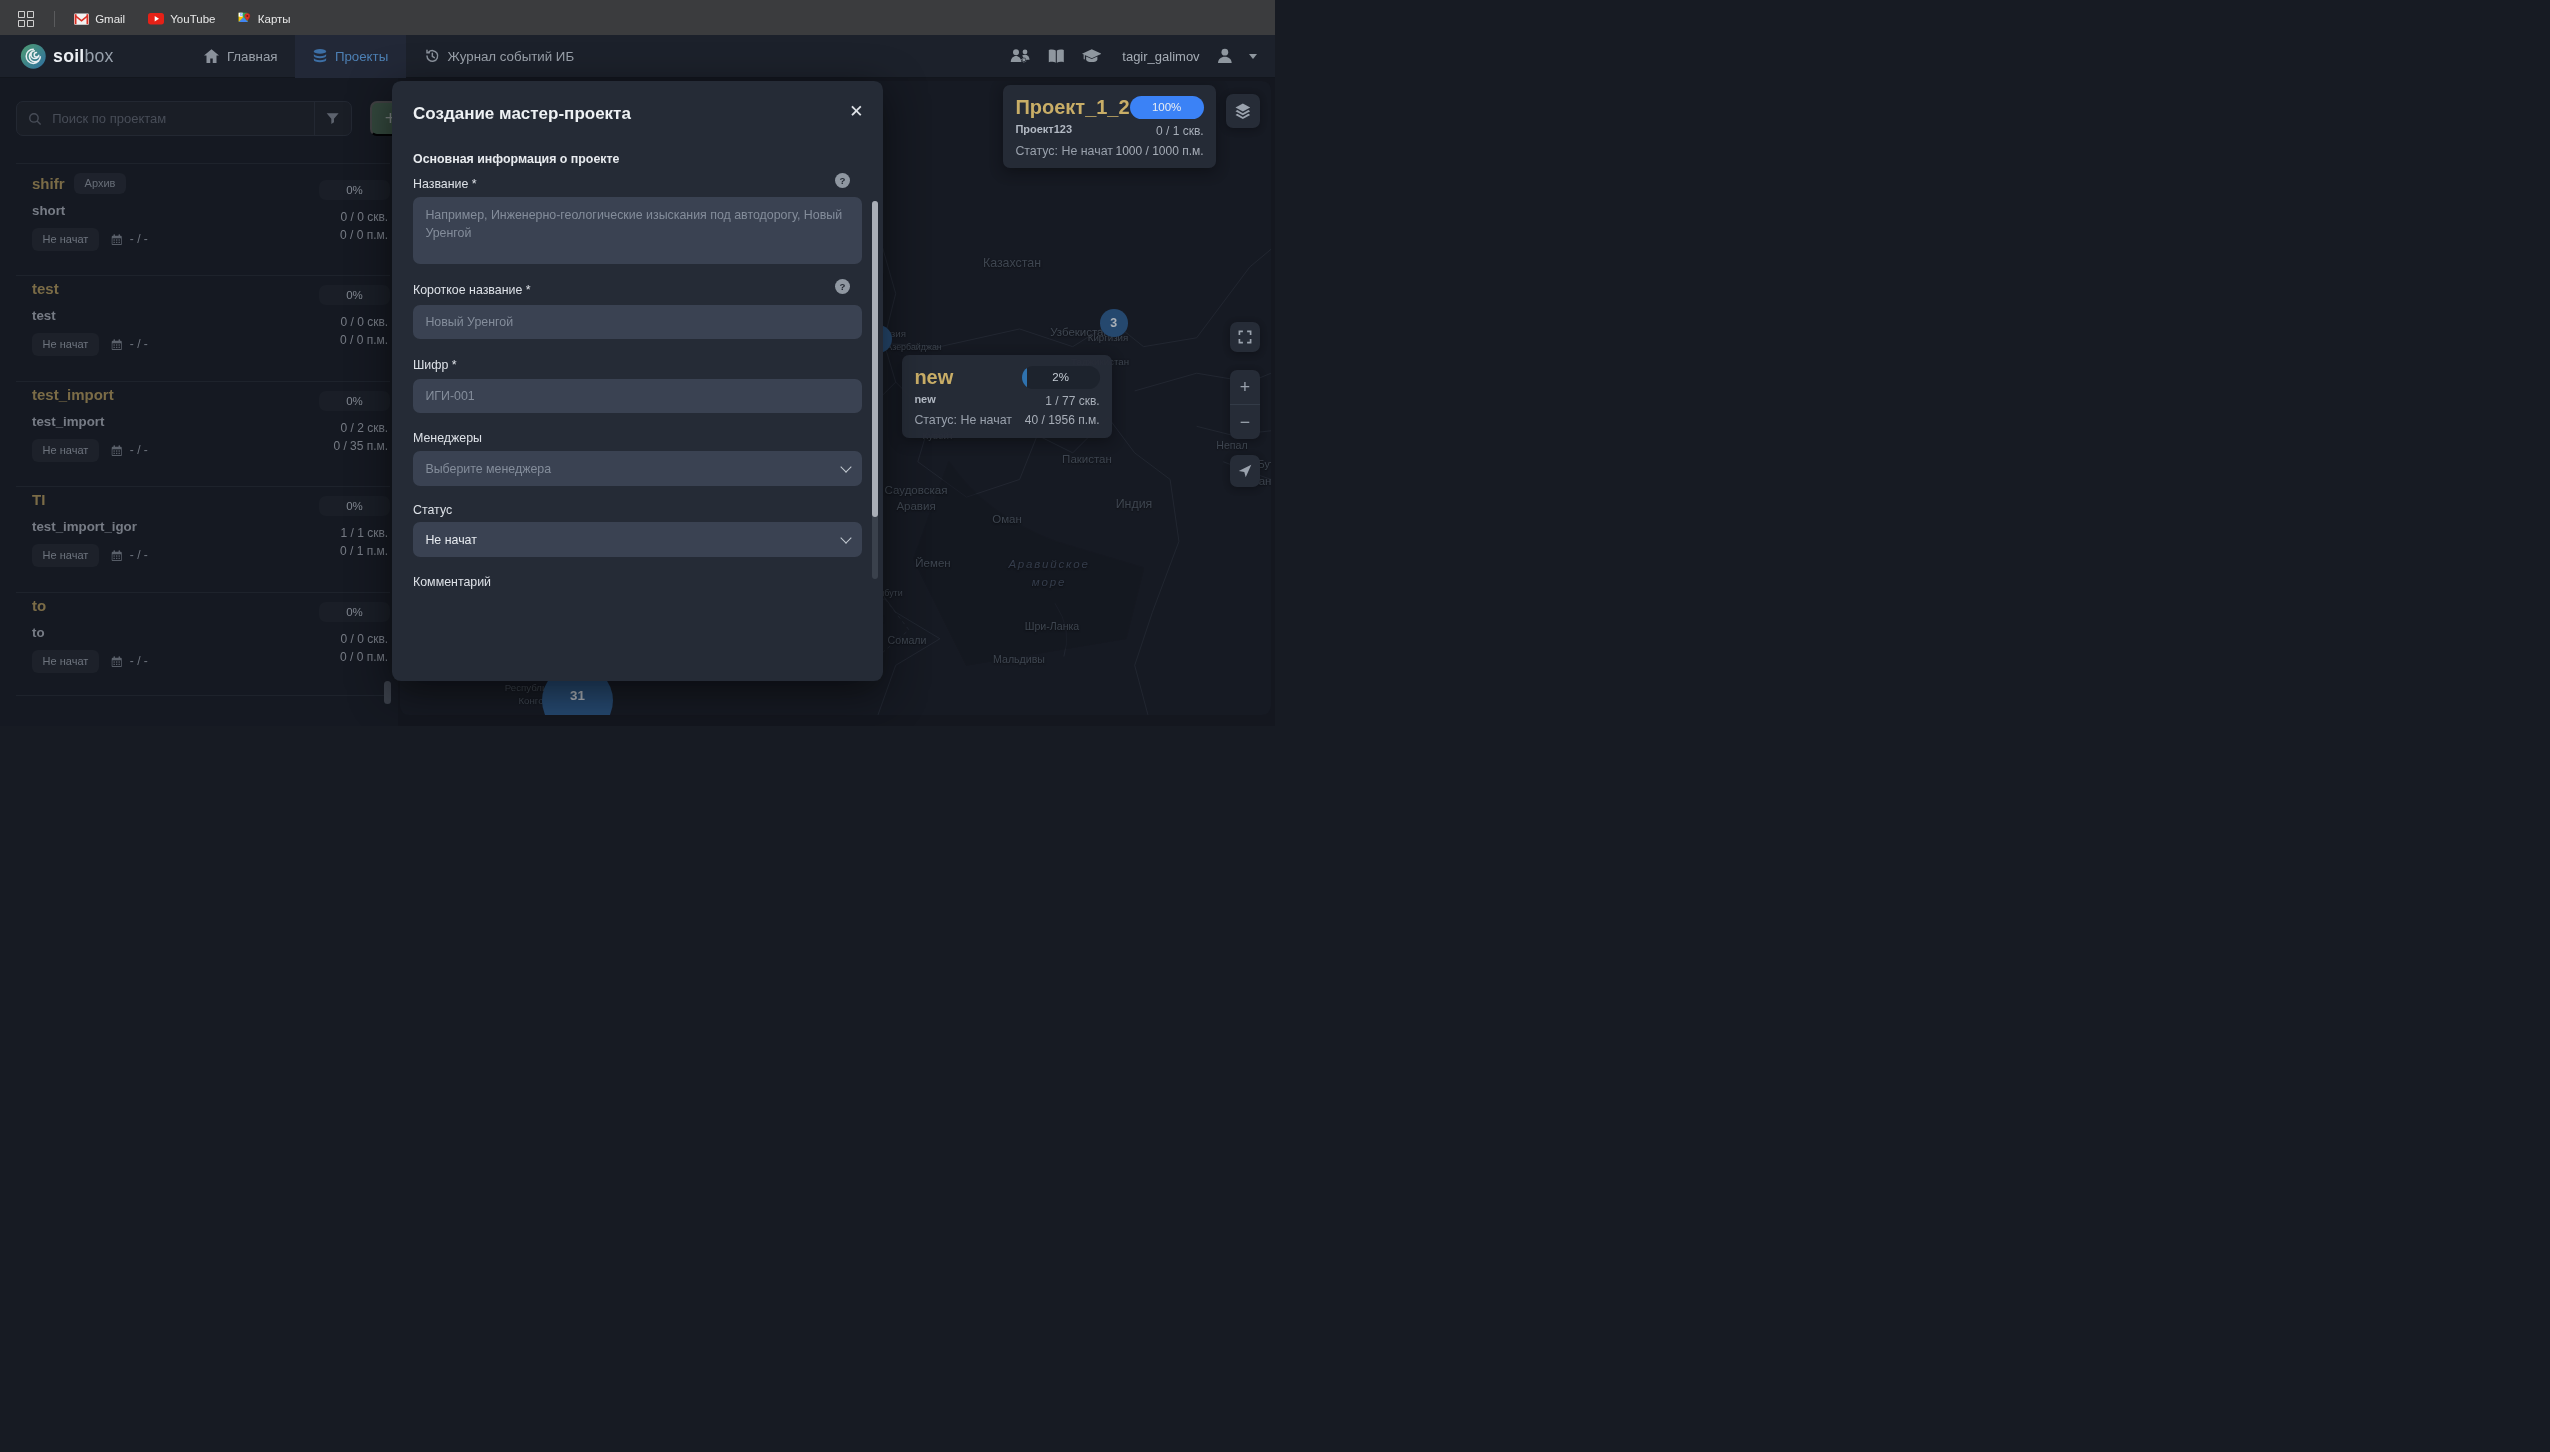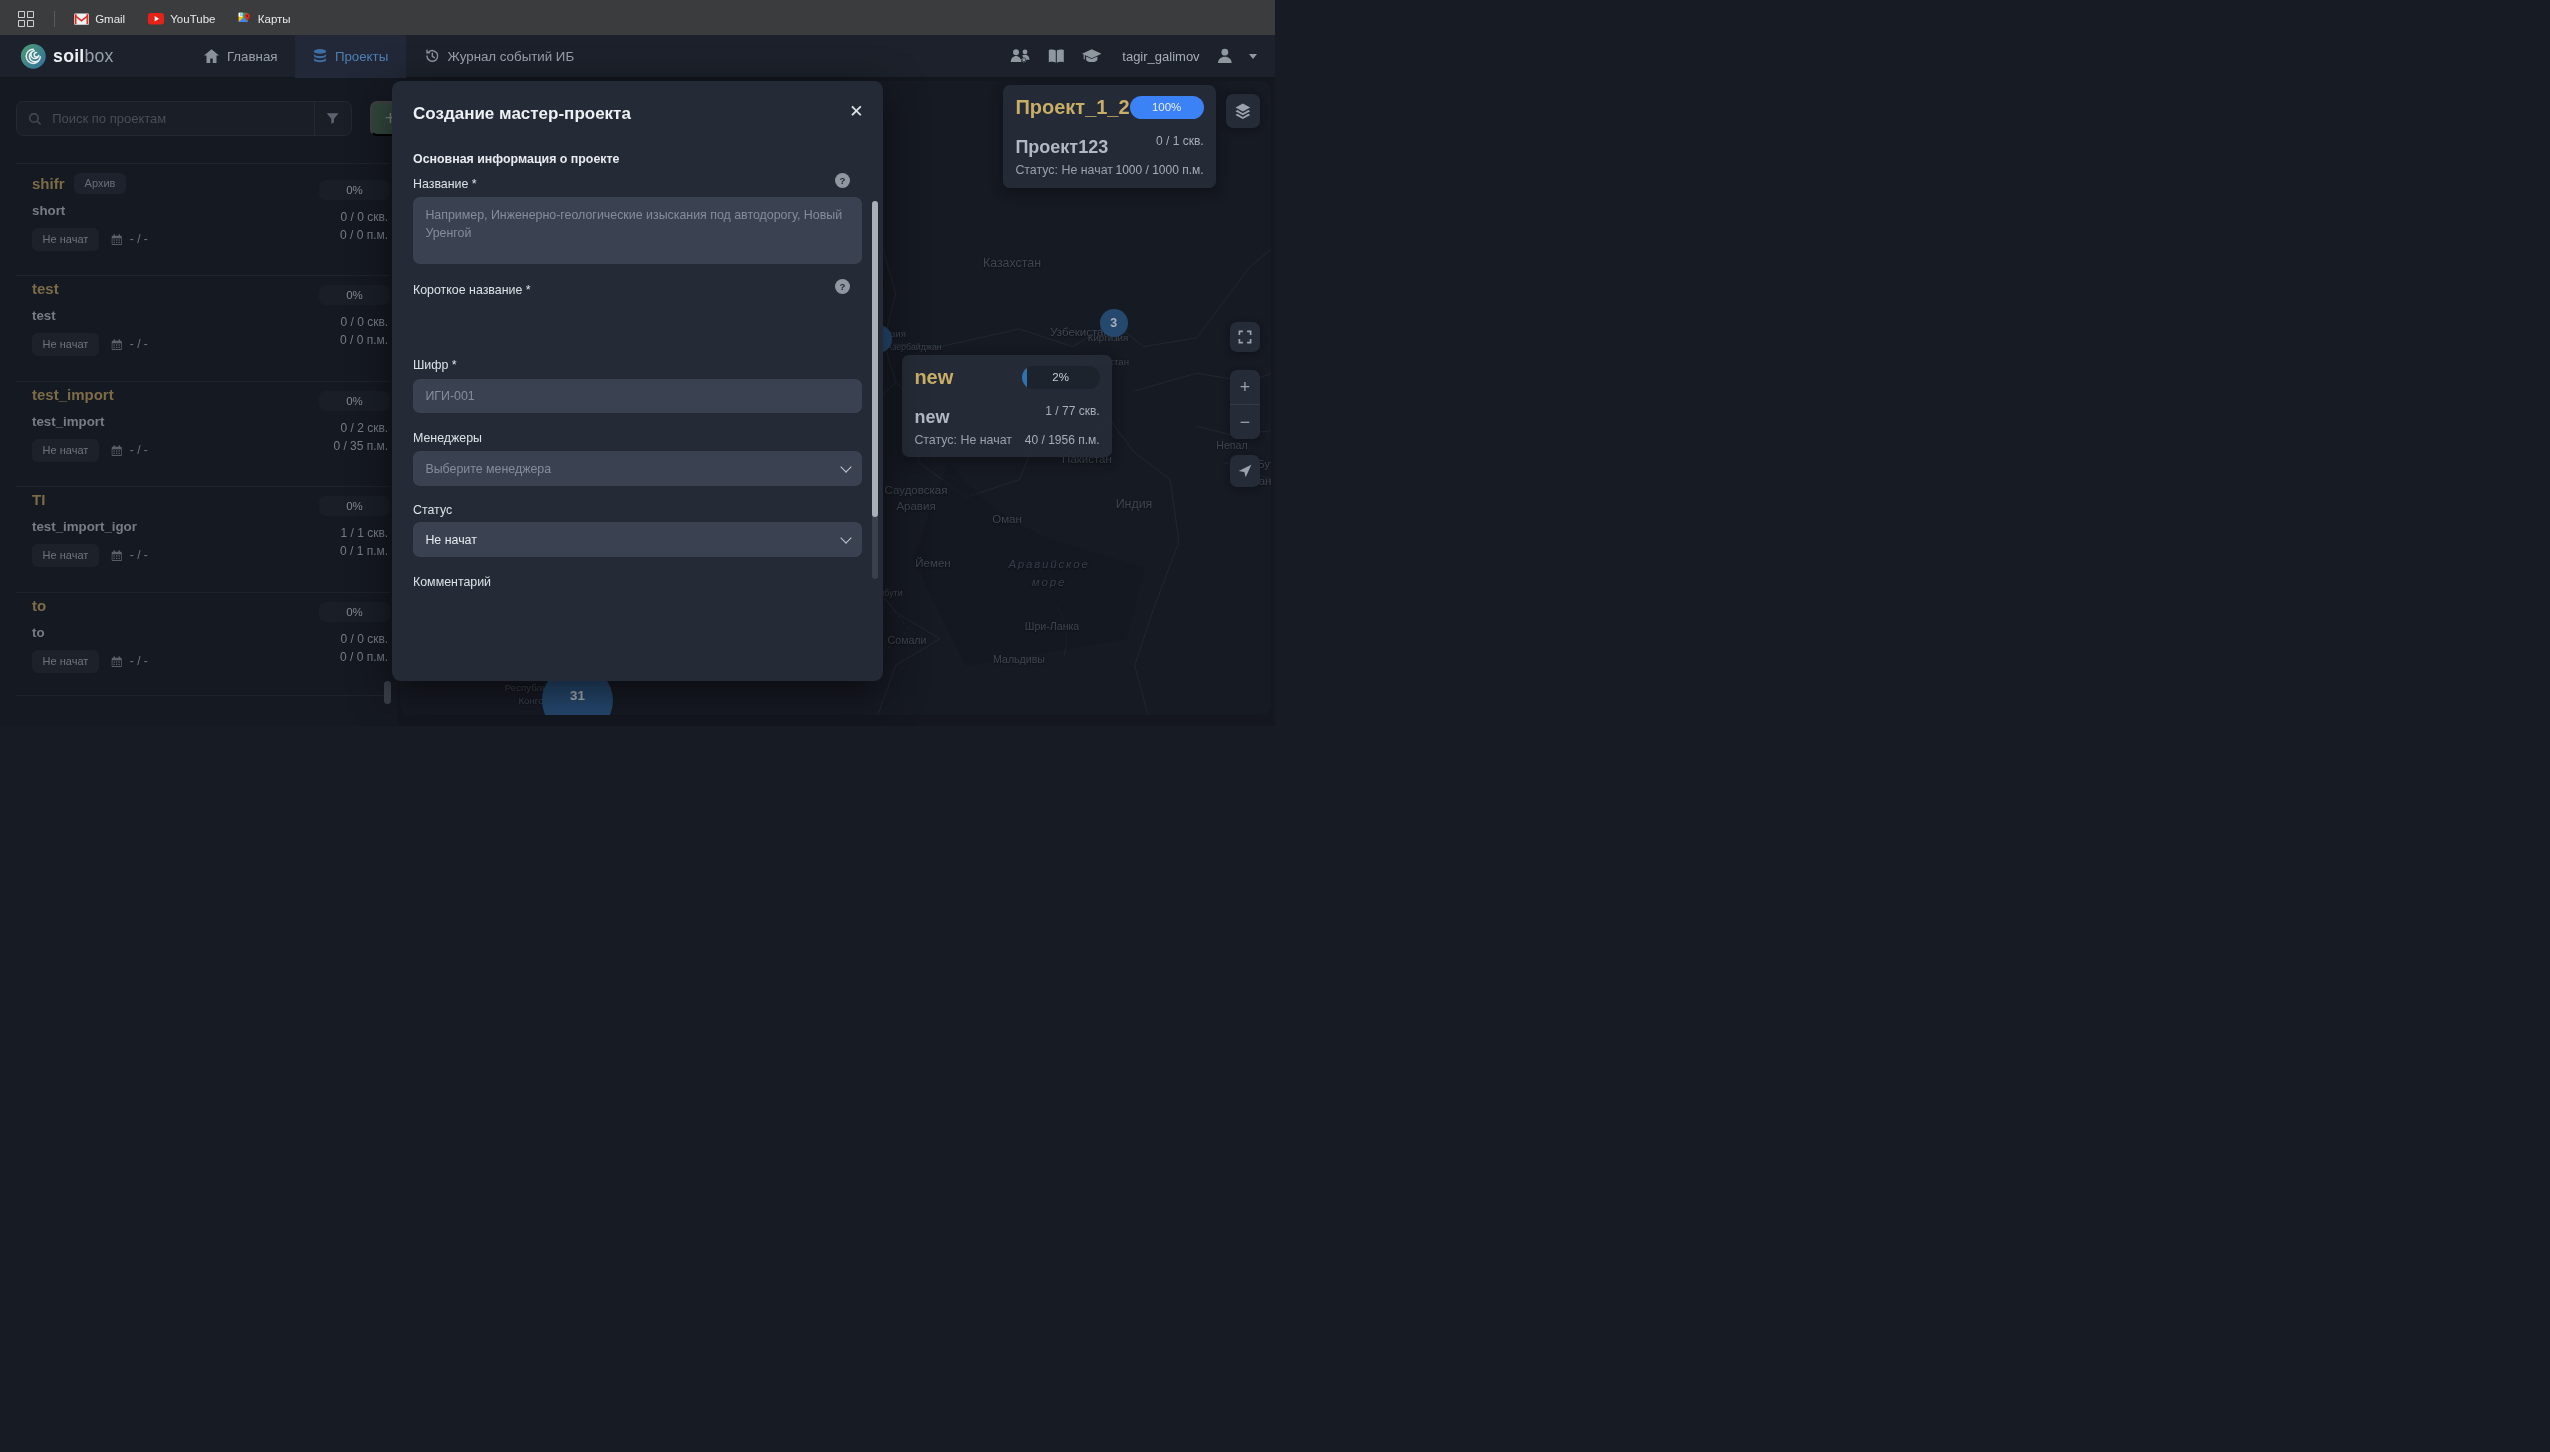--- a/index.html
+++ b/index.html
@@ -69,21 +69,21 @@
     display:flex; align-items:center; justify-content:center; z-index:2; }
   .mapcard { position:absolute; width:213px; background:rgba(38,44,55,.96); border-radius:7px; padding:10.6px 12.4px;
     box-shadow:0 3.5px 12.4px rgba(0,0,0,.35); z-index:5; }
   .mc-row { display:flex; align-items:center; justify-content:space-between; }
   .mc-code { font-size:20px; font-weight:700; color:#c9ae67; }
   .mc-pill { width:78px; height:23px; border-radius:11.5px; font-size:11.5px; color:#e8edf2;
     display:flex; align-items:center; justify-content:center; position:relative; overflow:hidden; }
   .mc-pill.full { background:#3b82f6; }
   .mc-pill.dark { background:#1d232d; color:#c6cdd5; }
   .mc-pill .minifill { position:absolute; left:0; top:0; bottom:0; width:5.3px; background:#2f72ae; }
-  .mc-name { font-size:18px; font-weight:700; color:#b2b9c3; margin-top:18px; }
+  .mc-name { font-size:11px; font-weight:700; color:#b2b9c3; margin-top:1px; }
   .mc-stat { font-size:12px; color:#a7aeb8; text-align:right; }
   .mc-status { font-size:12.4px; color:#99a1ac; margin-top:5.3px; }
   .mapbtn { position:absolute; background:#262c37; border-radius:7px; color:#9aa2ad; display:flex;
     align-items:center; justify-content:center; cursor:pointer; z-index:5; box-shadow:0 1.8px 7px rgba(0,0,0,.3); }
   .zoomctrl { position:absolute; width:30px; height:69px; background:#262c37; border-radius:7px; z-index:5;
     display:flex; flex-direction:column; box-shadow:0 1.8px 7px rgba(0,0,0,.3); }
   .zoomctrl div { flex:1; display:flex; align-items:center; justify-content:center; color:#9aa2ad;
     font-size:17.7px; cursor:pointer; }
   .zoomctrl .zi { border-bottom:0.9px solid #333b47; }
 
@@ -512,20 +512,21 @@
   <div class="m-title">Создание мастер-проекта</div>
   <div class="m-close">✕</div>
   <div class="m-section">Основная информация о проекте</div>
 
   <div class="m-label" style="top:96px;">Название *</div>
   <div class="m-help" style="top:92px;">?</div>
   <textarea class="m-area" style="top: 116px; height: 67px;" placeholder="Например, Инженерно-геологические изыскания под автодорогу, Новый Уренгой"></textarea>
 
   <div class="m-label" style="top:202px;">Короткое название *</div>
   <div class="m-help" style="top:198px;">?</div>
+  <input class="m-input" style="top: 224px; height: 34px;" placeholder="Новый Уренгой">
 
   <div class="m-label" style="top:277px;">Шифр *</div>
   <input class="m-input" style="top: 298px; height: 34px;" placeholder="ИГИ-001">
 
   <div class="m-label" style="top:350px;">Менеджеры</div>
   <div class="m-select" style="top:370px; height:35px;">
     <span class="ph">Выберите менеджера</span>
     <span class="chev"></span>
   </div>
 

